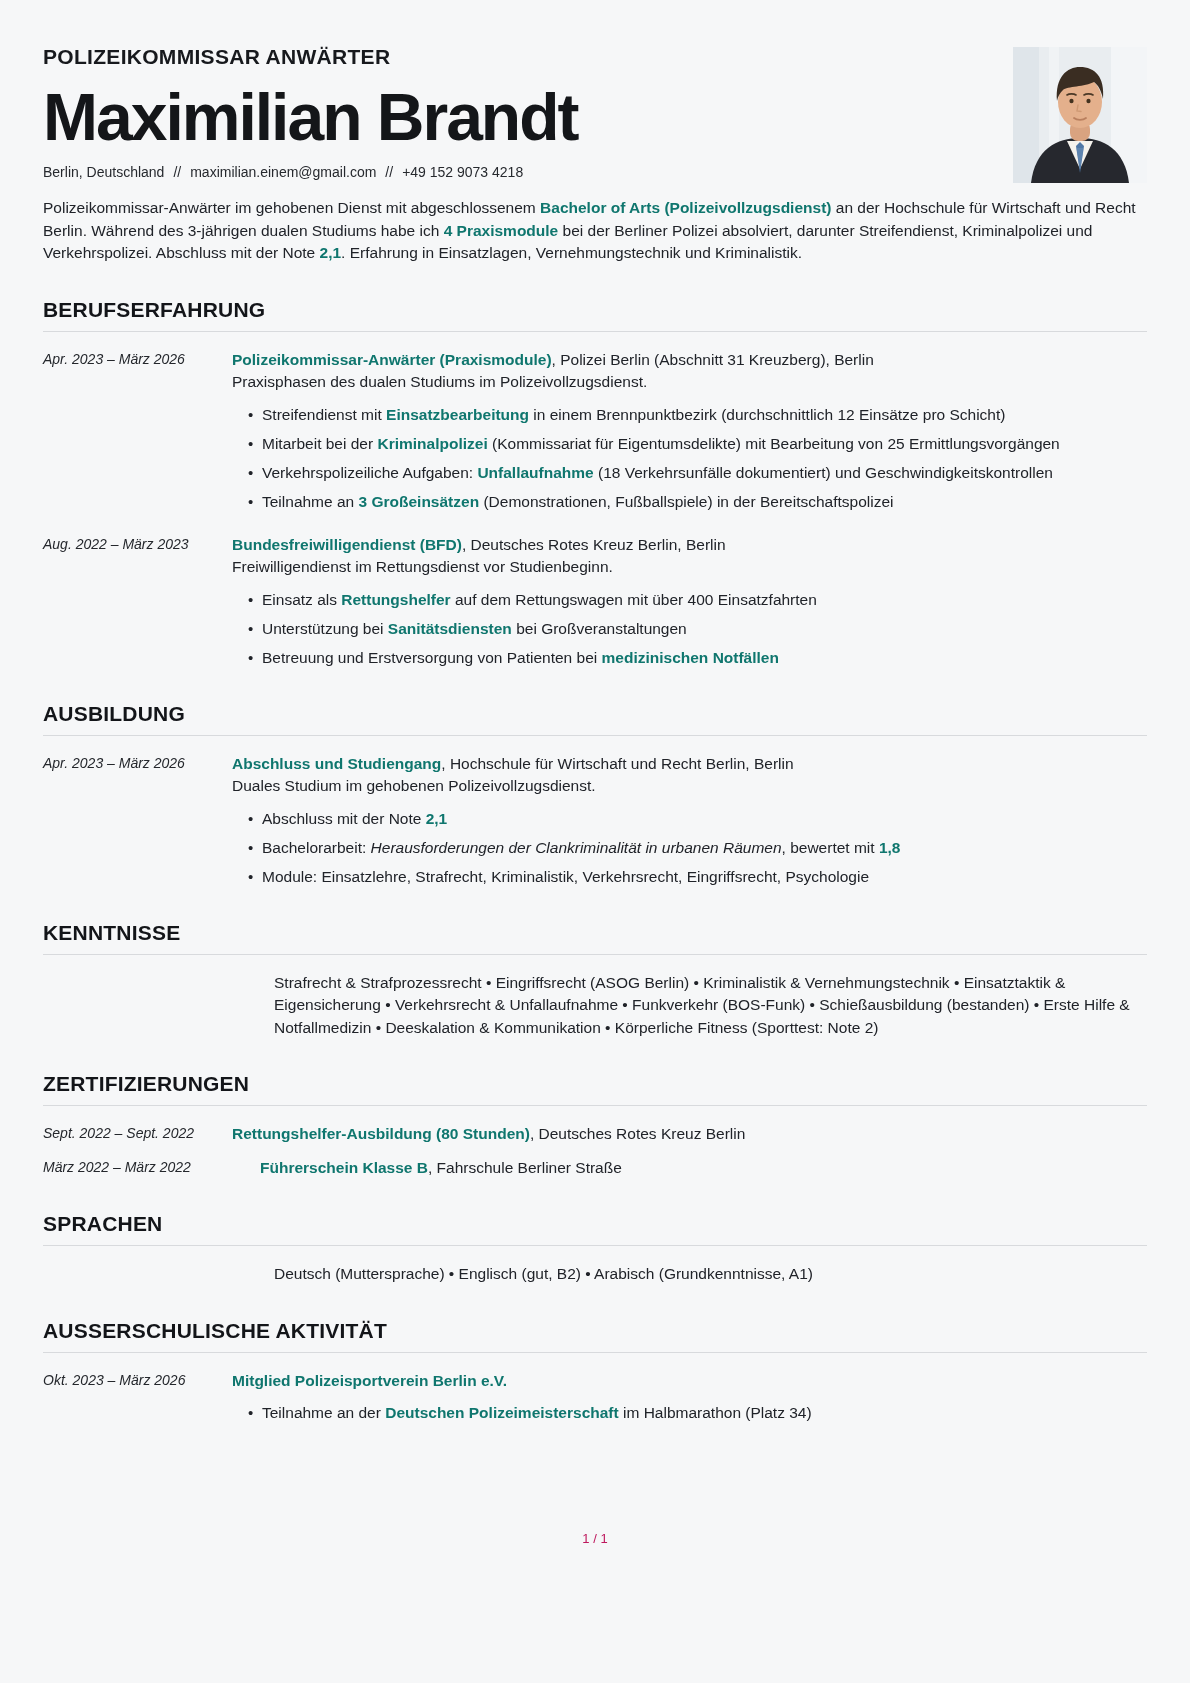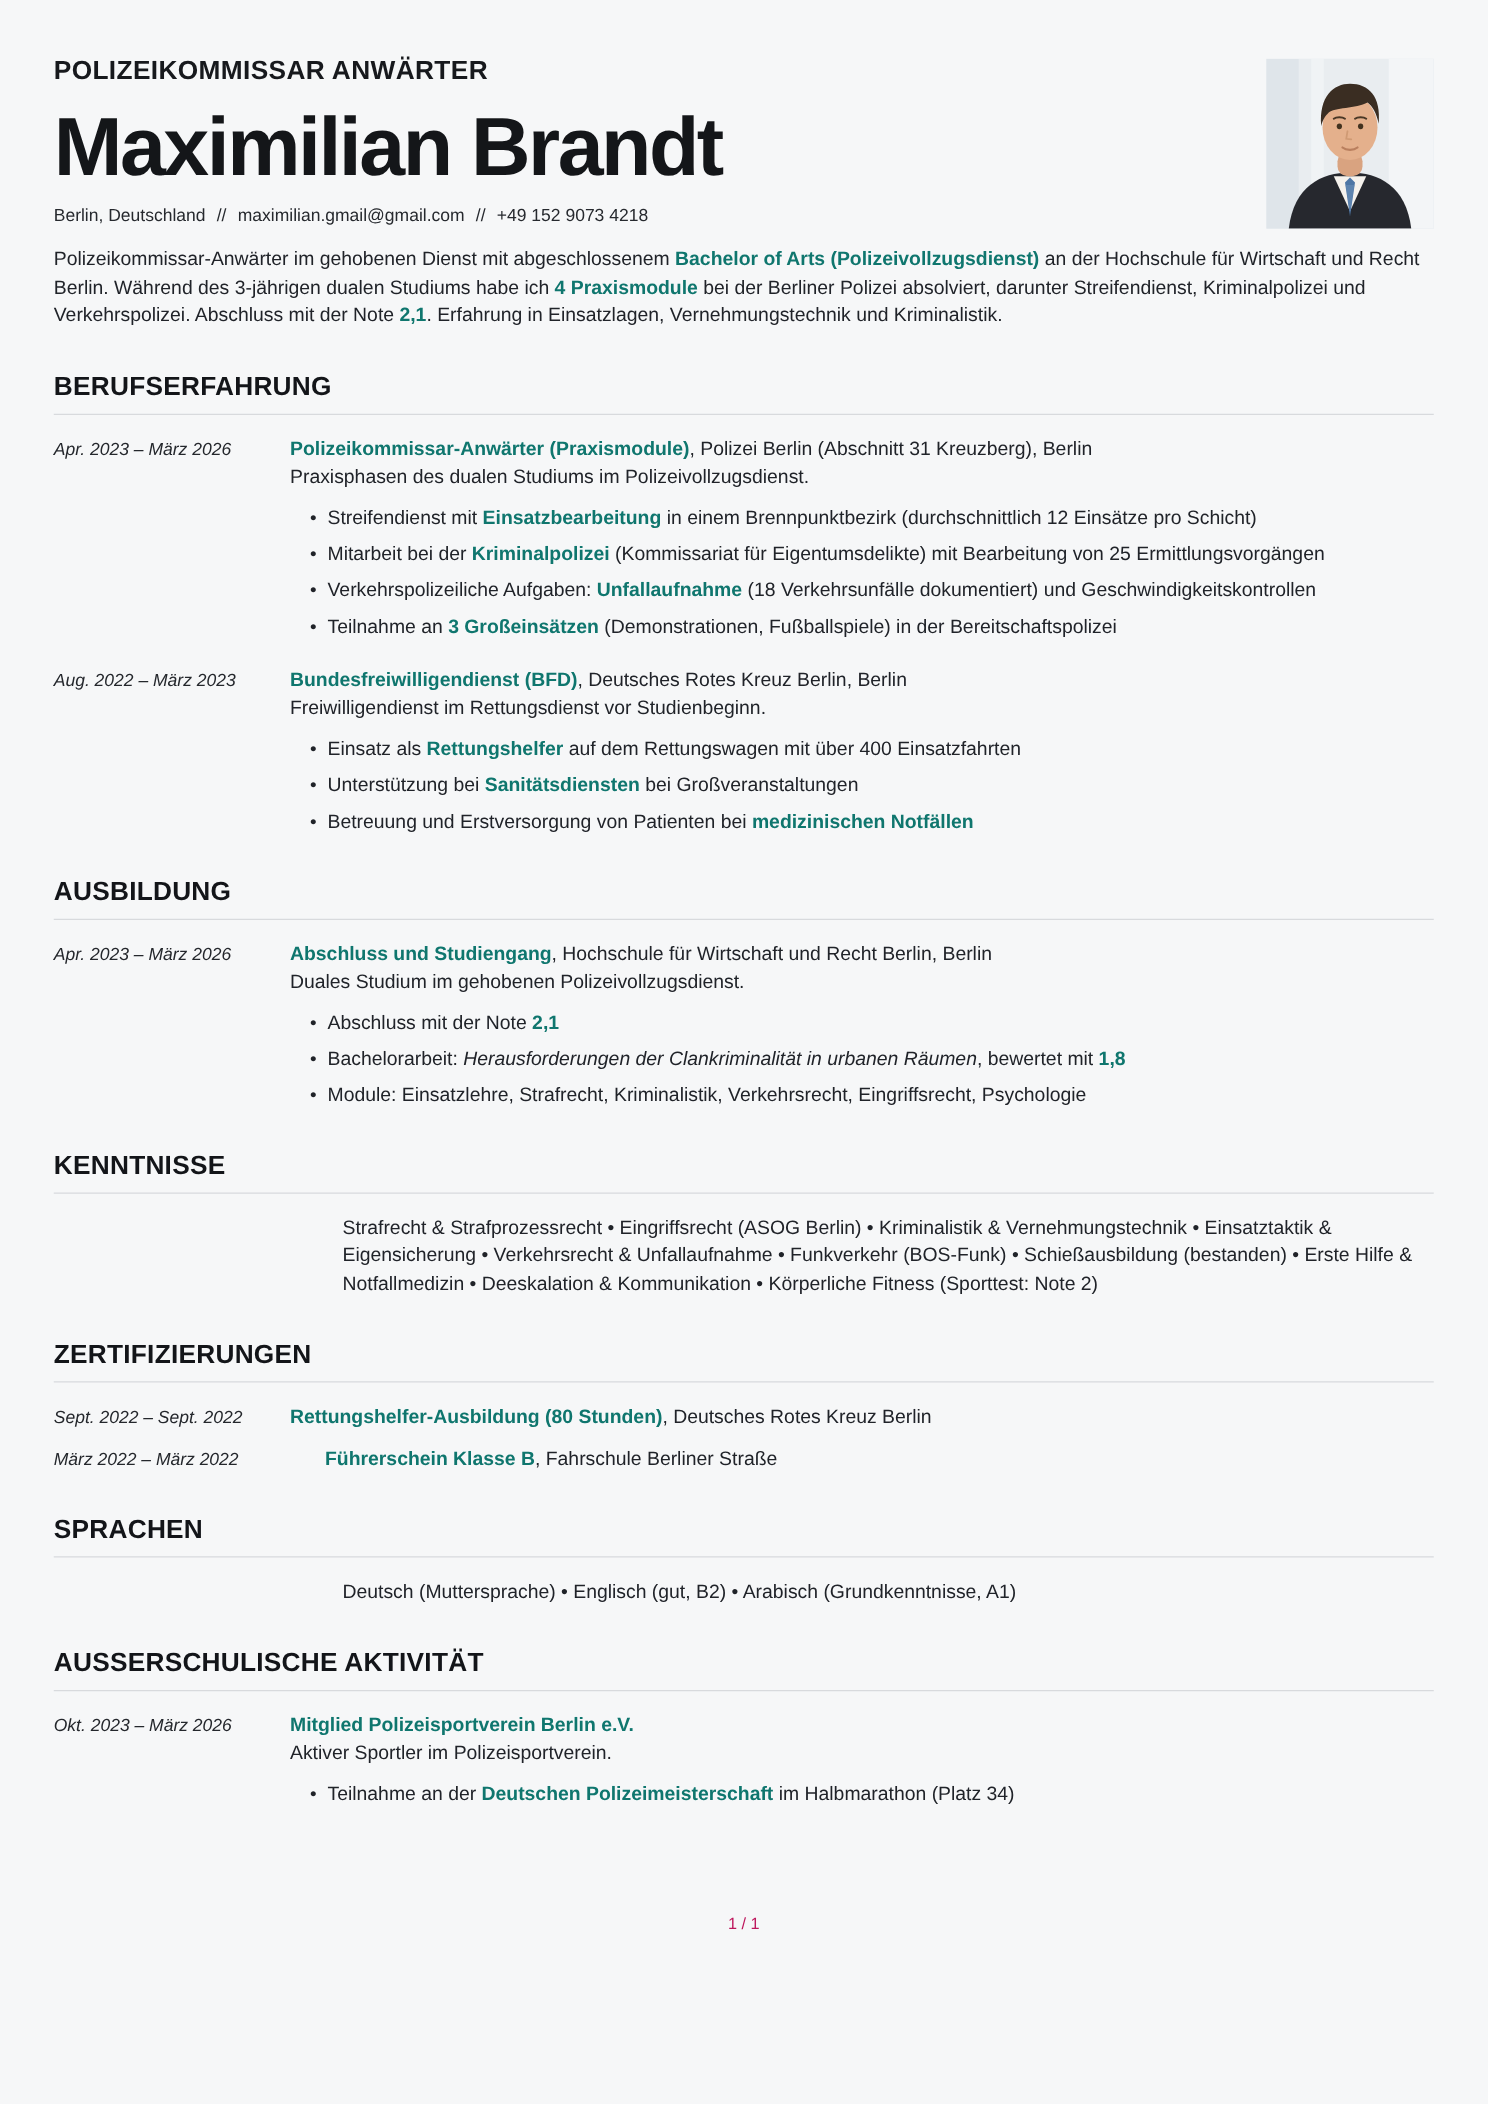--- a/index.html
+++ b/index.html
@@ -45,21 +45,21 @@
 </style>
 </head>
 <body>
 
 <div class="page">
 
   <header>
     <div class="overline">POLIZEIKOMMISSAR ANWÄRTER</div>
     <h1 class="name">Maximilian Brandt</h1>
     <div class="contact">
-      <span>Berlin, Deutschland</span><span class="sep">//</span><span>maximilian.gmail@gmail.com</span><span class="sep">//</span><span>+49 152 9073 4218</span>
+      <span>Berlin, Deutschland</span><span class="sep">//</span><span>maximilian.einem@gmail.com</span><span class="sep">//</span><span>+49 152 9073 4218</span>
     </div>
     <div class="photo">
       <svg viewBox="0 0 134 136" preserveAspectRatio="none">
         <rect width="134" height="136" fill="#e9edf0"></rect>
         <rect x="0" width="26" height="136" fill="#dfe5ea"></rect>
         <rect x="98" width="36" height="136" fill="#f3f5f7"></rect>
         <rect x="36" width="10" height="136" fill="#f0f3f5"></rect>
         <path d="M18,136 C22,102 44,91 67,91 C90,91 112,102 116,136 Z" fill="#26282e"></path>
         <path d="M54,94 L67,122 L80,94 Z" fill="#f5f2ed"></path>
         <path d="M63,99 L67,126 L71,99 L67,95 Z" fill="#4e76a5"></path>
@@ -160,21 +160,20 @@
     </div>
   </section>
 
   <section>
     <h2 class="sec-head">AUSSERSCHULISCHE AKTIVITÄT</h2>
     <div class="rule"></div>
     <div class="entry">
       <div class="edate">Okt. 2023 – März 2026</div>
       <div class="econtent">
         <p class="etitle rich"><span class="b">Mitglied Polizeisportverein Berlin e.V.</span></p>
-        <p class="esub">Aktiver Sportler im Polizeisportverein.</p>
         <ul class="bullets">
           <li class="rich"><span>Teilnahme an der </span><span class="b">Deutschen Polizeimeisterschaft</span><span> im Halbmarathon (Platz 34)</span></li>
         </ul>
       </div>
     </div>
   </section>
 
   <div class="footer">1 / 1</div>
 
 </div>

